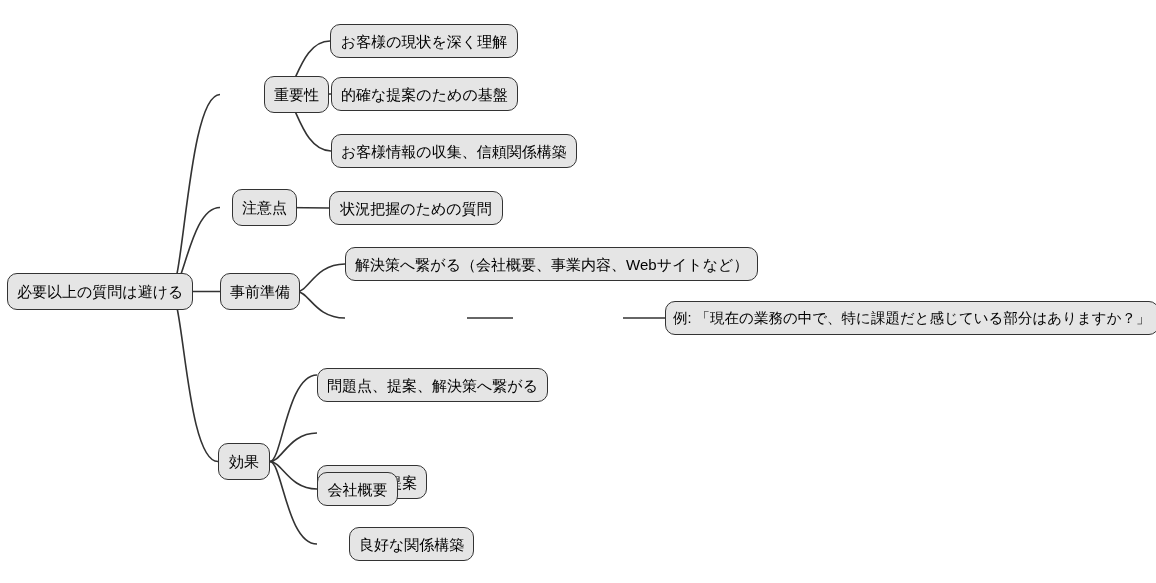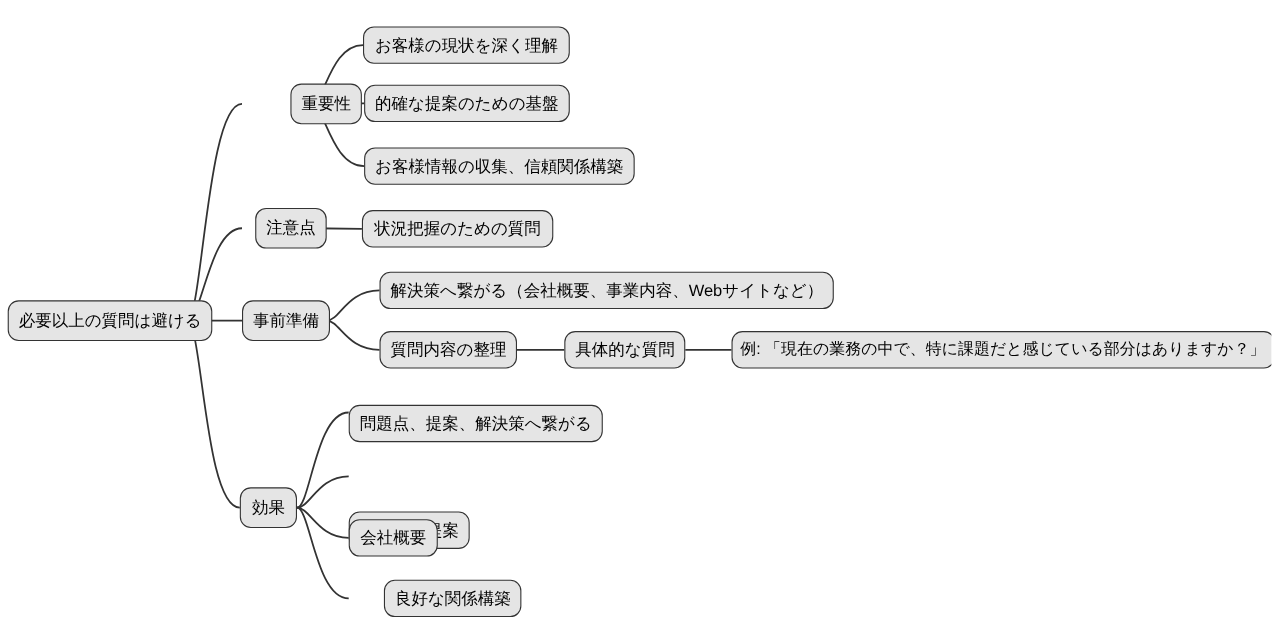--- a/index.html
+++ b/index.html
@@ -63,22 +63,20 @@
   <div class="node lvl1" style="left:220px;top:273px;min-width:77px;">事前準備</div>
   <div class="node lvl1" style="left:218px;top:443px;min-width:52px;">効果</div>
 
   <div class="node lvl2" style="left:330px;top:24px;min-width:188px;">お客様の現状を深く理解</div>
   <div class="node lvl2" style="left:331px;top:77px;min-width:177px;">的確な提案のための基盤</div>
   <div class="node lvl2" style="left:331px;top:134px;min-width:219px;">お客様情報の収集、信頼関係構築</div>
 
   <div class="node lvl2" style="left:329px;top:191px;min-width:174px;">状況把握のための質問</div>
 
   <div class="node lvl2" style="left:345px;top:247px;min-width:400px;">解決策へ繋がる（会社概要、事業内容、Webサイトなど）</div>
-  <div class="node lvl2" style="left:345px;top:301px;min-width:122px;">質問内容の整理</div>
-  <div class="node lvl2" style="left:513px;top:301px;min-width:110px;">具体的な質問</div>
   <div class="node lvl2" style="left:665px;top:301px;min-width:480px;font-size:14.5px;padding:0 7px;">例: 「現在の業務の中で、特に課題だと感じている部分はありますか？」</div>
 
   <div class="node lvl2" style="left:317px;top:368px;min-width:216px;">問題点、提案、解決策へ繋がる</div>
   <div class="node lvl2" style="left:317px;top:428px;min-width:101px;margin-top:37px;">効果的な提案</div>
   <div class="node lvl2" style="left:317px;top:472px;min-width:81px;">会社概要</div>
   <div class="node lvl2" style="left:317px;top:527px;min-width:123px;margin-left:32px;">良好な関係構築</div>
 
 </div>
 
 </body></html>

